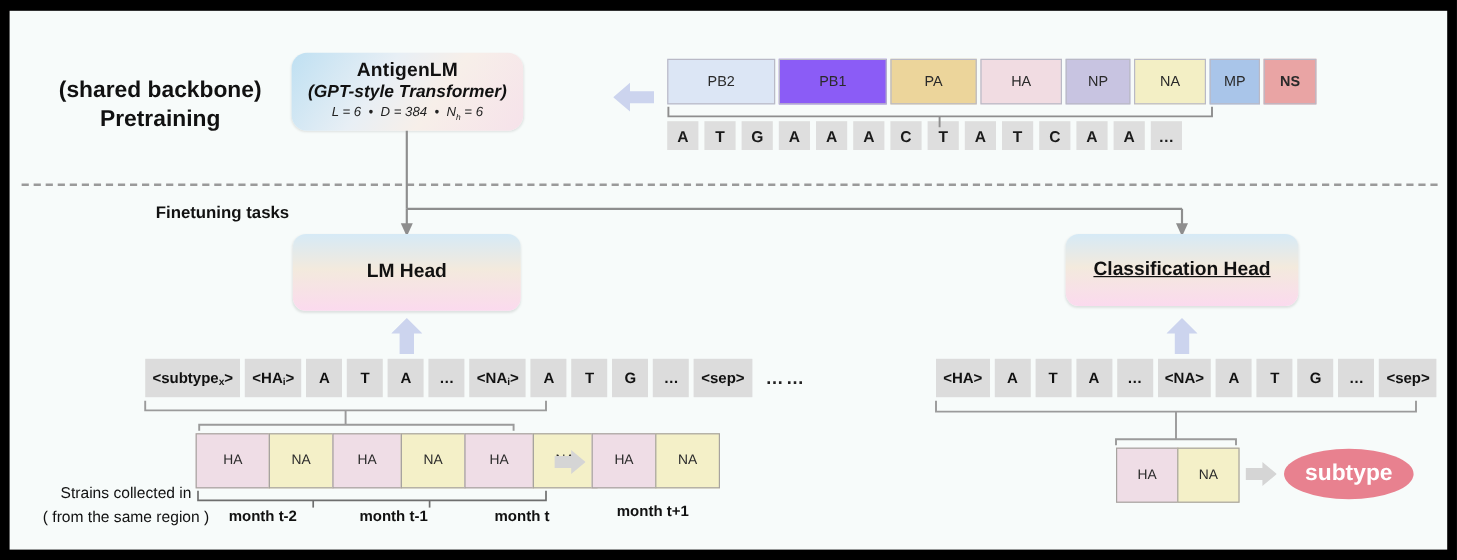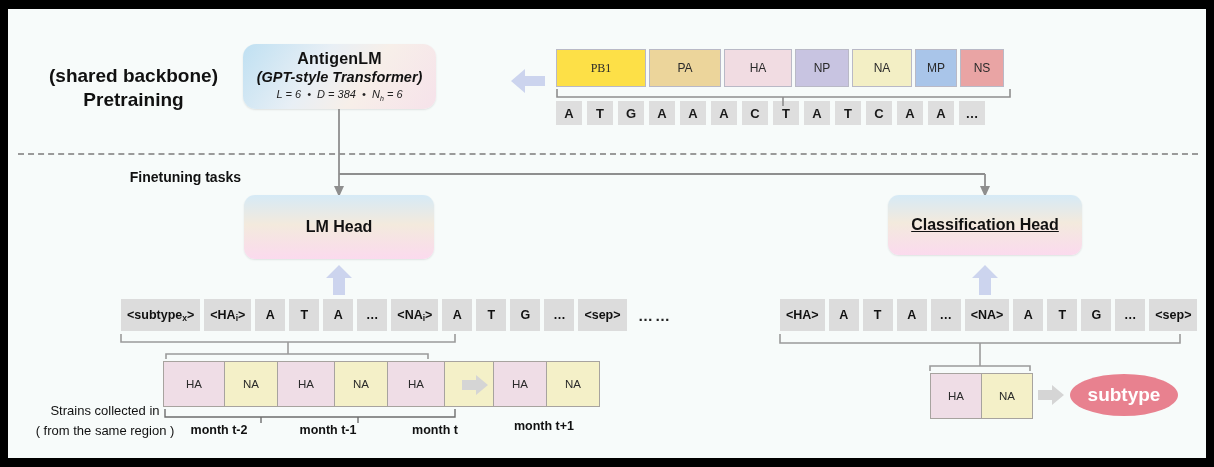--- a/index.html
+++ b/index.html
@@ -114,27 +114,28 @@
     </div>
   </div>
 
   <div class="abs" style="left:503px;top:57px;">
     <svg class="arrow-left" viewBox="0 0 34 30" xmlns="http://www.w3.org/2000/svg">
       <polygon points="0,15 14,3 14,10 34,10 34,20 14,20 14,27" fill="#ccd4ee"></polygon>
     </svg>
   </div>
 
   <div class="abs tokrow" id="genebar">
-      <div class="gene" style="background: #fde047; width: 88px; font-family: Liberation Serif, serif;">PB1</div>
+      <div class="gene" style="background: rgb(220, 230, 245); width: 88px;">PB2</div>
+      <div class="gene" style="background: #8b5cf6; width: 88px;">PB1</div>
       <div class="gene" style="background: rgb(236, 213, 155); width: 70px;">PA</div>
       <div class="gene" style="background: rgb(241, 220, 226); width: 66px;">HA</div>
       <div class="gene" style="background: rgb(200, 196, 225); width: 52px;">NP</div>
       <div class="gene" style="background: rgb(243, 239, 197); width: 58px;">NA</div>
       <div class="gene" style="background: rgb(169, 197, 233); width: 40px;">MP</div>
-      <div class="gene" style="background: rgb(233, 164, 164); width: 42px;">NS</div>
+      <div class="gene" style="background: rgb(233, 164, 164); width: 42px; font-weight: bold;">NS</div>
     </div>
 
   <div class="abs" id="ntrow">
       <div class="nt">A</div>
       <div class="nt">T</div>
       <div class="nt">G</div>
       <div class="nt">A</div>
       <div class="nt">A</div>
       <div class="nt">A</div>
       <div class="nt">C</div>

